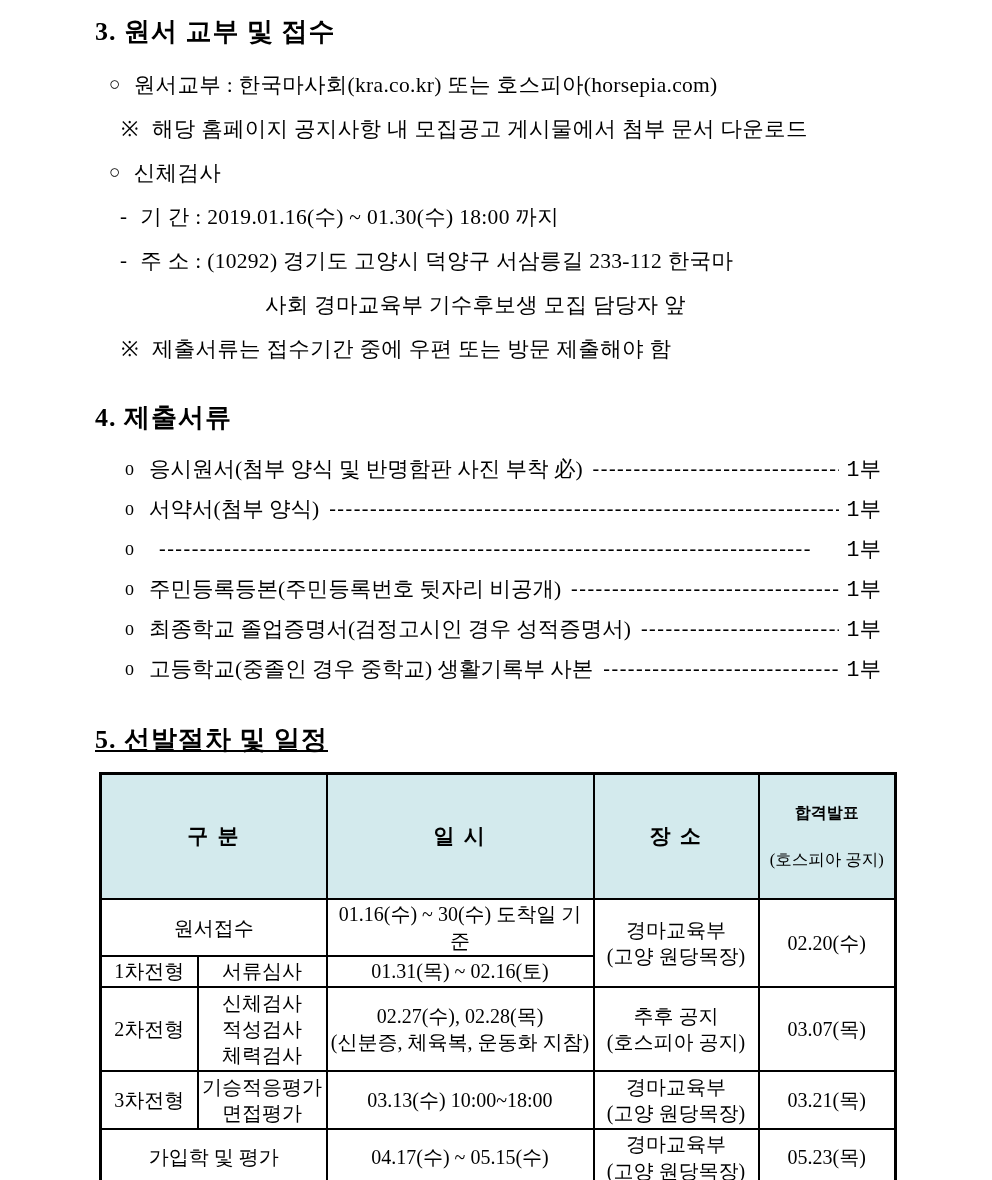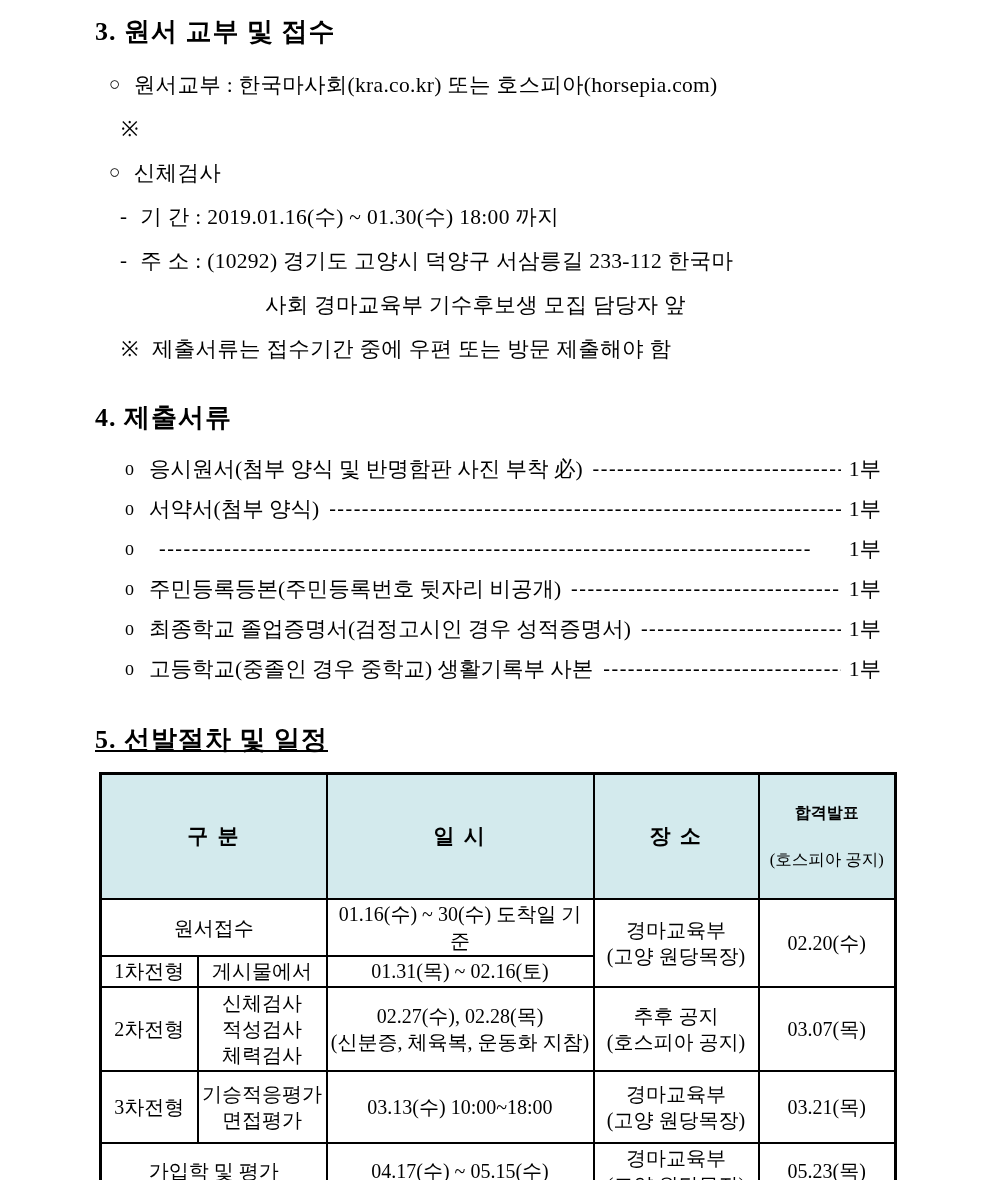--- a/index.html
+++ b/index.html
@@ -44,21 +44,21 @@
   .doc-item {
     display: flex; align-items: center;
     height: 40px; font-size: 21.5px; white-space: nowrap;
   }
   .mk-o { margin-right: 15px; font-size: 18px; transform: scaleY(1.15); }
   .leader {
     flex: 1 1 auto; overflow: hidden;
     margin: 0 8px 0 10px;
     letter-spacing: 1.5px; font-size: 20px;
   }
-  .count { flex: 0 0 auto; }
+  .count { flex: 0 0 auto; font-family: Liberation Mono, monospace; }
 
   
   table.schedule {
     border-collapse: collapse; table-layout: fixed;
     width: 795px; margin: 16px 0 0 4px;
     border: 3px solid #000;
   }
   .schedule th, .schedule td {
     border: 2px solid #000;
     text-align: center; vertical-align: middle;
@@ -70,36 +70,37 @@
   .schedule th {
     background: var(--hdr-bg, #d3eaed);
     font-weight: bold; font-size: 21px; letter-spacing: 2px;
   }
   .schedule th .h4a { display: block; font-size: 16px; letter-spacing: 0; line-height: 1.15; }
   .schedule th .h4b { display: block; font-size: 16.5px; font-weight: normal; letter-spacing: 0; line-height: 1.2; }
   tr.rh  { height: 50px; }
   tr.r1  { height: 39px; border-radius: 7px; }
   tr.r2  { height: 31px; }
   tr.r3  { height: 84px; }
-  tr.r4  { height: 72px; margin-top: 19px; }
+  tr.r4  { height: 58px; margin-top: 19px; }
   tr.r5  { height: 56px; }
 </style>
 </head>
 <body style="background: rgb(255, 255, 255); color: rgb(0, 0, 0);">
 
 <div class="page">
 
   <h2 class="sec-title">3. 원서 교부 및 접수</h2>
 
   <div class="line ind-bullet">
     <span class="mk mk-circle">○</span>
     <span>원서교부 : 한국마사회(kra.co.kr) 또는 호스피아(horsepia.com)</span>
   </div>
   <div class="line ind-note">
     <span class="mk mk-ref">※</span>
+    <span>해당 홈페이지 공지사항 내 모집공고 게시물에서 첨부 문서 다운로드</span>
   </div>
   <div class="line ind-bullet">
     <span class="mk mk-circle">○</span>
     <span>신체검사</span>
   </div>
   <div class="line ind-dash">
     <span class="mk mk-dash">-</span>
     <span>기 간 : 2019.01.16(수) ~ 01.30(수) 18:00 까지</span>
   </div>
   <div class="line ind-dash">
@@ -176,21 +177,21 @@
       </tr>
       <tr class="r1">
         <td colspan="2">원서접수</td>
         <td>01.16(수) ~ 30(수) 도착일 기준</td>
         <td rowspan="2">경마교육부
 (고양 원당목장)</td>
         <td rowspan="2">02.20(수)</td>
       </tr>
       <tr class="r2">
         <td>1차전형</td>
-        <td>게시물에서</td>
+        <td>서류심사</td>
         <td>01.31(목) ~ 02.16(토)</td>
       </tr>
       <tr class="r3">
         <td>2차전형</td>
         <td>신체검사
 적성검사
 체력검사</td>
         <td>02.27(수), 02.28(목)
 (신분증, 체육복, 운동화 지참)</td>
         <td>추후 공지

